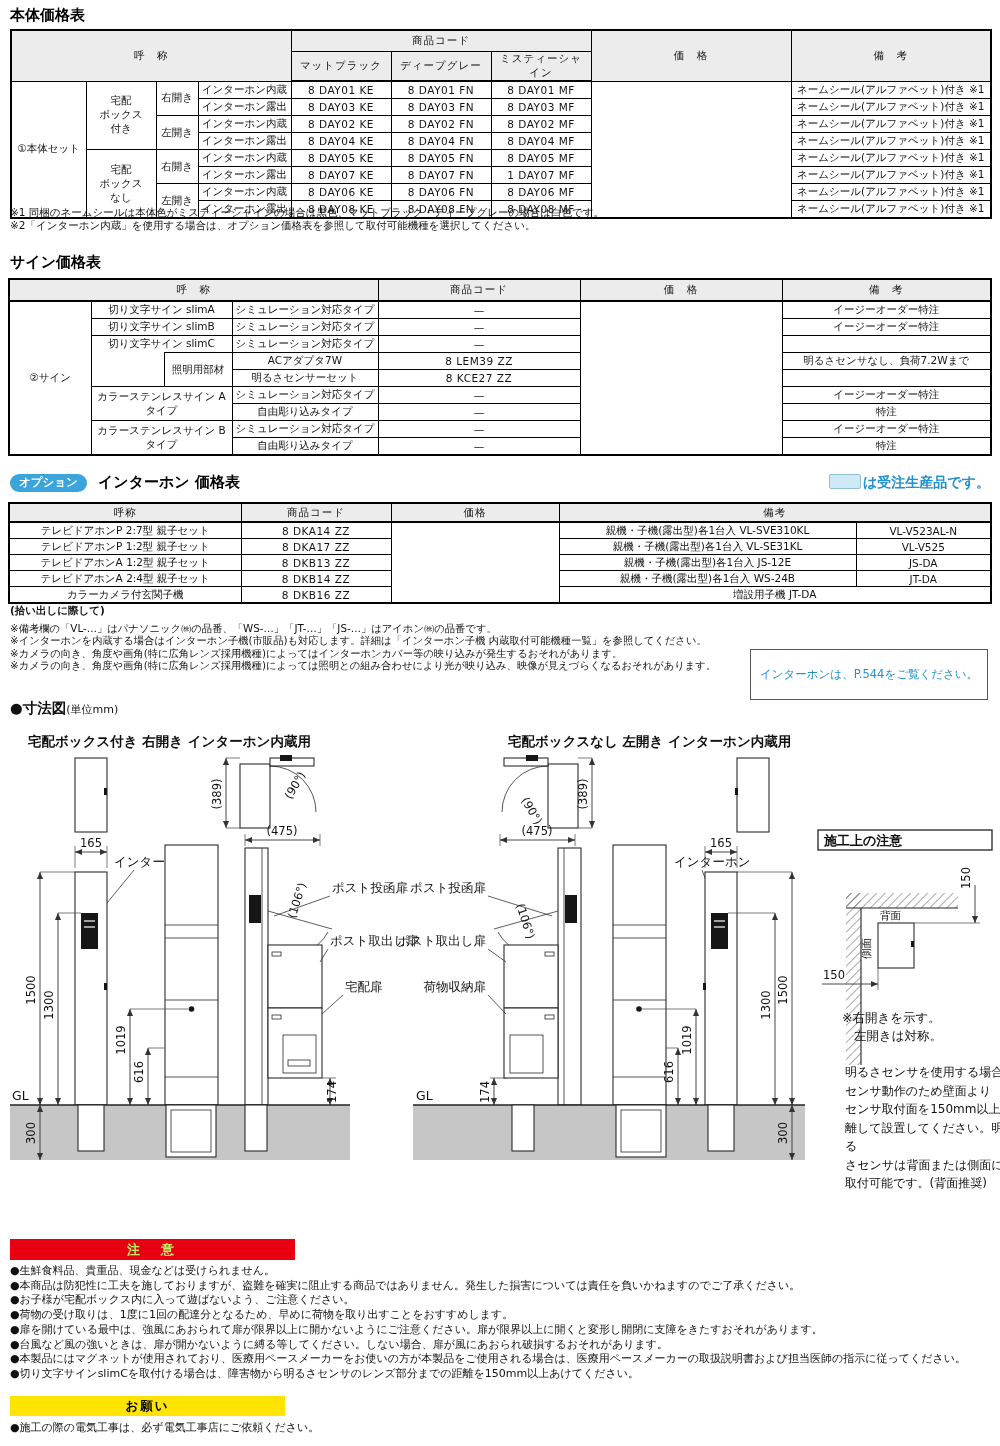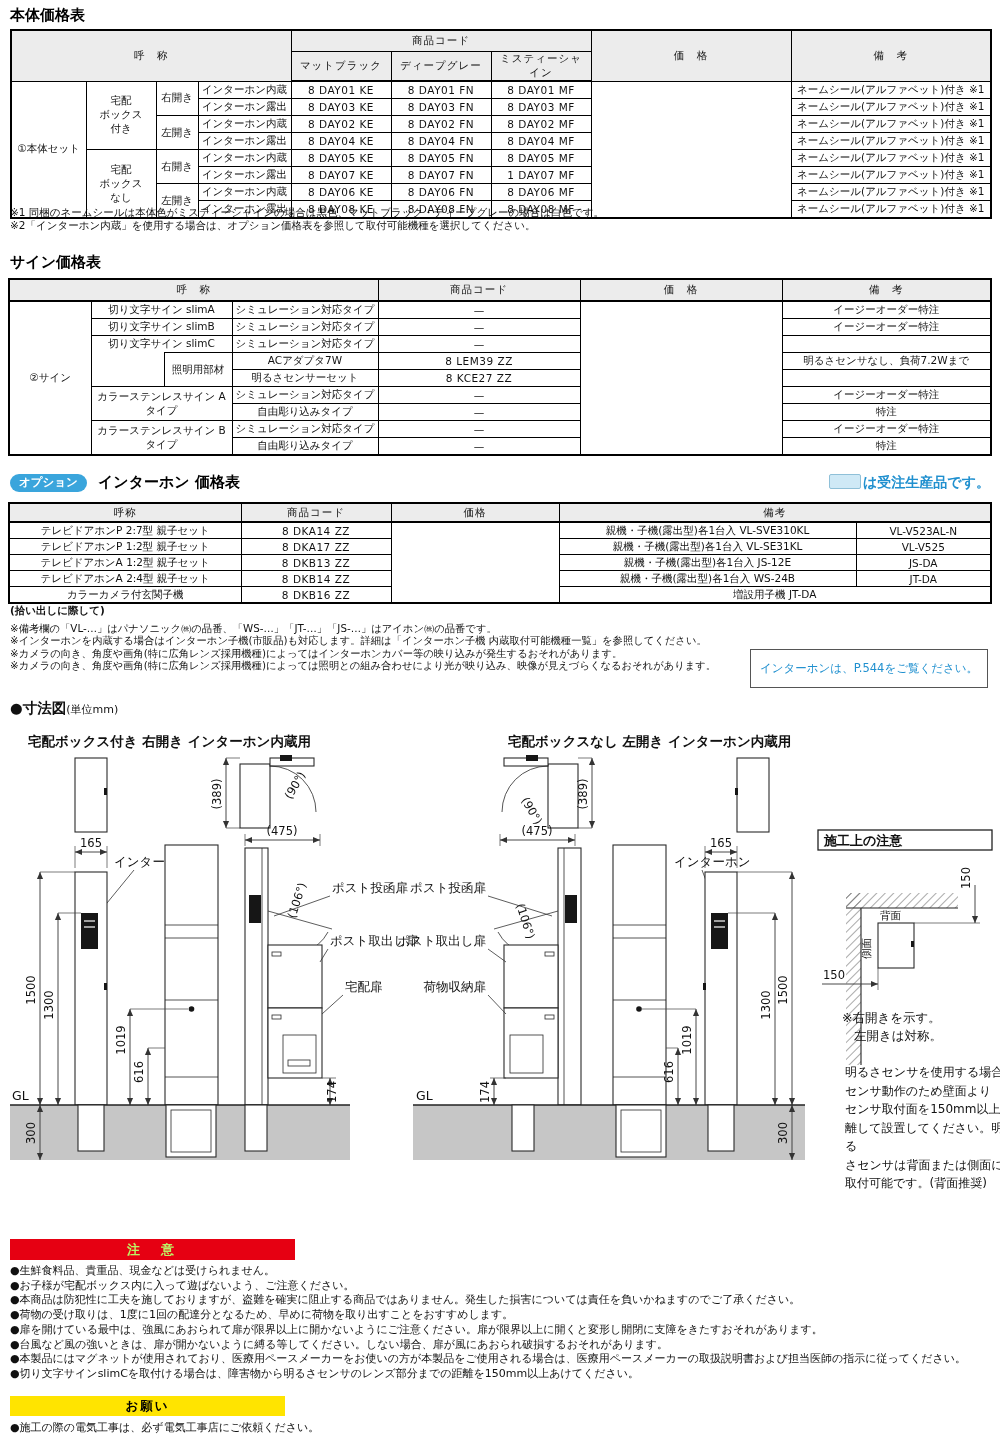--- a/index.html
+++ b/index.html
@@ -30,21 +30,21 @@
   .notes{font-size:10.5px;line-height:12.6px;color:#111;}
   .small-note{font-size:10.3px;line-height:12.4px;}
 
   
   #option-row{display:flex;justify-content:space-between;align-items:flex-end;width:980px;}
   .badge{display:inline-block;background:#3aa5dc;color:#fff;font-size:11.5px;font-weight:bold;
          border-radius:9px;padding:1px 9px 2px 9px;margin-right:6px;vertical-align:1px;}
   .legend{font-size:14px;font-weight:bold;color:#2090cf;}
   .swatch{display:inline-block;width:30px;height:13px;background:#cfe9f6;border:1px solid #8fc0d8;
           border-radius:2px;vertical-align:-2px;margin-right:2px;}
-  #p544{border:1.5px solid #555;color:#2090cf;font-size:11.5px;padding:11px 9px;background:#fff;}
+  #p544{border:1.5px solid #555;color:#2090cf;font-size:11.5px;padding:17px 9px;background:#fff;}
 
   
   .banner{display:flex;align-items:center;justify-content:center;font-weight:bold;}
   #caution-banner{width:285px;height:21px;background:#e60012;color:#bef264;font-size:13px;letter-spacing:4px;}
   #request-banner{width:275px;height:20px;background:#ffe400;color:#000;font-size:12.5px;letter-spacing:2px;}
   ul.blist{list-style:none;margin:0;padding:0;font-size:11px;line-height:13.2px;}
   ul.blist li{padding-left:11px;text-indent:-11px;margin-bottom:1.5px;}
 
   
   svg text{font-family:"DejaVu Sans","Liberation Sans",sans-serif;fill:#111;}
@@ -531,22 +531,22 @@
   <div id="sensor-note" class="abs" style="top:1063px;left:845px;">明るさセンサを使用する場合
 センサ動作のため壁面より
 センサ取付面を150mm以上
 離して設置してください。明る
 さセンサは背面または側面に
 取付可能です。(背面推奨)</div>
 
   <div id="caution-banner" class="banner abs" style="top:1239px;left:10px;">注　意</div>
   <ul class="blist abs" style="top:1264px;left:10px;width:980px;">
     <li>●生鮮食料品、貴重品、現金などは受けられません。</li>
+    <li>●本商品は防犯性に工夫を施しておりますが、盗難を確実に阻止する商品ではありません。発生した損害については責任を負いかねますのでご了承ください。</li>
     <li>●お子様が宅配ボックス内に入って遊ばないよう、ご注意ください。</li>
-    <li>●本商品は防犯性に工夫を施しておりますが、盗難を確実に阻止する商品ではありません。発生した損害については責任を負いかねますのでご了承ください。</li>
     <li>●荷物の受け取りは、1度に1回の配達分となるため、早めに荷物を取り出すことをおすすめします。</li>
     <li>●扉を開けている最中は、強風にあおられて扉が限界以上に開かないようにご注意ください。扉が限界以上に開くと変形し開閉に支障をきたすおそれがあります。</li>
     <li>●台風など風の強いときは、扉が開かないように縛る等してください。しない場合、扉が風にあおられ破損するおそれがあります。</li>
     <li>●本製品にはマグネットが使用されており、医療用ペースメーカーをお使いの方が本製品をご使用される場合は、医療用ペースメーカーの取扱説明書および担当医師の指示に従ってください。</li>
     <li>●切り文字サインslimCを取付ける場合は、障害物から明るさセンサのレンズ部分までの距離を150mm以上あけてください。</li>
   </ul>
 
   <div id="request-banner" class="banner abs" style="top:1396px;left:10px;">お願い</div>
   <ul class="blist abs" style="top:1421px;left:10px;width:980px;">
     <li>●施工の際の電気工事は、必ず電気工事店にご依頼ください。</li>

